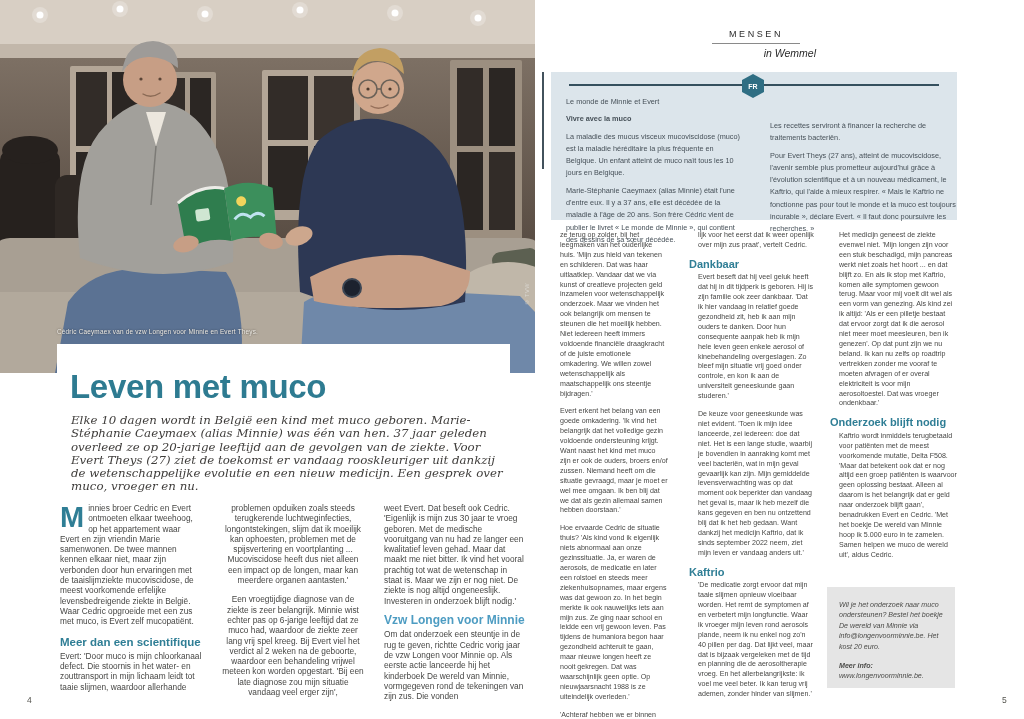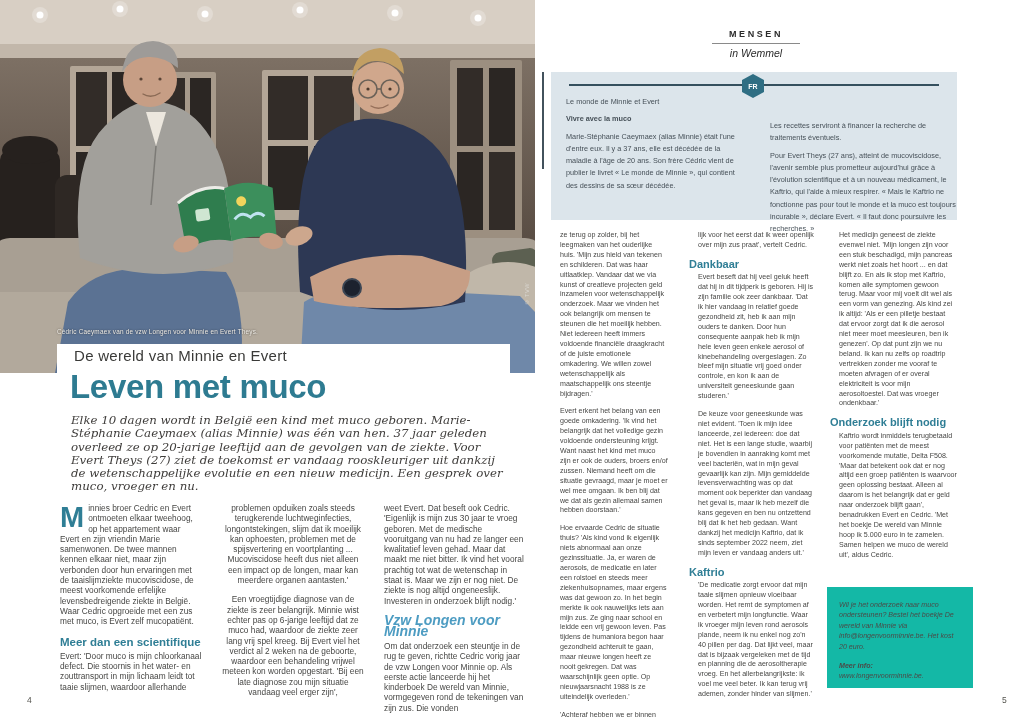--- a/index.html
+++ b/index.html
@@ -17,43 +17,43 @@
   .article-intro{position:absolute;left:71px;top:414px;width:441px;font-family:"DejaVu Serif",serif;font-style:italic;
                  font-size:11.8px;line-height:13.3px;color:#3e3c3a;}
   
   .colL{position:absolute;top:503px;width:142px;font-size:8.3px;line-height:10.3px;color:#474745;}
   .colL p{margin:0 0 9px 0;}
   .colR{position:absolute;top:231px;width:123px;font-size:7.1px;line-height:9.9px;color:#474745;}
   .colR p{margin:0 0 8px 9px;}
   .dropcap{float:left;font-size:29px;line-height:27px;font-weight:bold;color:#2f7e95;padding:1px 4px 0 0;}
   .h-teal{font-size:11.5px;line-height:12.3px;font-weight:bold;color:#2f7e95;margin:9px 0 3px 0;}
   .h-teal-sm{font-size:11px;line-height:11.5px;font-weight:bold;color:#2f7e95;margin:8px 0 3px 0;}
-  .h-blue-italic{font-size:14px;line-height:11.5px;font-weight:bold;font-style:italic;color:#4d9cc2;margin:9px 0 3px 0;}
+  .h-blue-italic{font-size:12px;line-height:11.5px;font-weight:bold;color:#4d9cc2;margin:9px 0 3px 0;}
   
   .section-header{position:absolute;left:696px;top:29px;width:120px;text-align:center;}
-  .section-label{font-size:9px;font-weight:bold;letter-spacing:2.6px;color:#2b2b2b;}
+  .section-label{font-size:9px;font-weight:normal;letter-spacing:2.6px;color:#2b2b2b;}
   .section-rule{width:88px;height:1px;background:#8a8a8a;margin:4px auto 3px auto;}
-  .section-location{font-size:10.5px;font-style:italic;color:#2b2b2b;}
+  .section-location{font-size:10.5px;font-style:italic;color:#2b2b2b;text-align:right;}
   .gutter-line{position:absolute;left:542px;top:72px;width:2px;height:97px;background:#42525c;}
   
   .fr-box{position:absolute;left:551px;top:72px;width:406px;height:148px;background:#dce5eb;}
   .fr-rule{position:absolute;left:18px;right:18px;top:12px;height:1.5px;background:#35505e;}
   .fr-badge{position:absolute;left:191px;top:2px;width:22px;height:24px;background:#2f6e83;color:#fff;
             font-size:7px;font-weight:bold;display:flex;align-items:center;justify-content:center;
             clip-path:polygon(50% 0,100% 25%,100% 75%,50% 100%,0 75%,0 25%);}
   .fr-cols{position:absolute;left:15px;top:24px;display:flex;gap:24px;}
   .fr-col{font-size:7.3px;line-height:12.3px;color:#465058;}
   .fr-col-left{width:180px;}
   .fr-col-right{width:188px;margin-top:24px;}
   .fr-col p{margin:0 0 5px 0;}
   .fr-title1{margin:0;}
   .fr-title2{margin:0 0 5px 0;font-weight:bold;}
   
   .byline{position:absolute;left:831px;top:553px;font-size:7.4px;color:#55554f;margin-top:44px;}
-  .info-box{position:absolute;left:827px;top:587px;width:146px;height:101px;background:#14b8a6;box-sizing:border-box;
+  .info-box{position:absolute;left:827px;top:587px;width:128px;height:101px;background:#e5e5e5;box-sizing:border-box;
             padding:13px 12px;font-style:italic;font-size:7.1px;line-height:10.4px;color:#4b4b48;}
   .info-box p{margin:0;}
   .info-more{margin-top:9px !important;font-weight:bold;}
   .page-num{position:absolute;font-size:8.5px;color:#55554f;}
   #pn4{left:27px;top:695px;}
   #pn5{left:1002px;top:695px;}
 </style>
 </head>
 <body>
 
@@ -155,21 +155,20 @@
         <rect x="196" y="205" width="14" height="12" fill="#cfe6d2" rx="2"></rect>
       </g>
       <ellipse cx="186" cy="244" rx="13" ry="8" fill="#c79e85" transform="rotate(-15 186 244)"></ellipse>
       <ellipse cx="271" cy="241" rx="12" ry="8" fill="#c79e85" transform="rotate(12 271 241)"></ellipse>
     </svg>
   </div>
   <div class="photo-caption">Cédric Caeymaex van de vzw Longen voor Minnie en Evert Theys.</div>
   <div class="photo-credit">© TVW</div>
   <div class="white-notch"></div>
 
-  <div class="kicker">De wereld van Minnie en Evert</div>
   <div class="article-title">Leven met muco</div>
   <div class="article-intro">Elke 10 dagen wordt in België een kind met muco geboren. Marie-Stéphanie Caeymaex (alias Minnie) was één van hen. 37 jaar geleden overleed ze op 20-jarige leeftijd aan de gevolgen van de ziekte. Voor Evert Theys (27) ziet de toekomst er vandaag rooskleuriger uit dankzij de wetenschappelijke evolutie en een nieuw medicijn. Een gesprek over muco, vroeger en nu.</div>
 
   <div class="colL" style="left:60px;">
     <p><span class="dropcap">M</span><span>innies broer Cedric en Evert ontmoeten elkaar tweehoog, op het appartement waar Evert en zijn vriendin Marie samenwonen. De twee mannen kennen elkaar niet, maar zijn verbonden door hun ervaringen met de taaislijmziekte mucoviscidose, de meest voorkomende erfelijke levensbedreigende ziekte in België. Waar Cedric opgroeide met een zus met muco, is Evert zelf mucopatiënt.</span></p>
     <div class="h-teal">Meer dan een scientifique</div>
     <p>Evert: 'Door muco is mijn chloorkanaal defect. Die stoornis in het water- en zouttransport in mijn lichaam leidt tot taaie slijmen, waardoor allerhande</p>
   </div>
   <div class="colL" style="left:222px;text-align:center;">
     <p>problemen opduiken zoals steeds terugkerende luchtweginfecties, longontstekingen, slijm dat ik moeilijk kan ophoesten, problemen met de spijsvertering en voortplanting ... Mucoviscidose heeft dus niet alleen een impact op de longen, maar kan meerdere organen aantasten.'</p>
@@ -191,24 +190,25 @@
 
   <div class="gutter-line"></div>
 
   <div class="fr-box">
     <div class="fr-rule"></div>
     <div class="fr-badge">FR</div>
     <div class="fr-cols">
       <div class="fr-col fr-col-left">
         <p class="fr-title1">Le monde de Minnie et Evert</p>
         <p class="fr-title2">Vivre avec la muco</p>
+        <p>La maladie des mucus visceux mucoviscidose (muco) est la maladie héréditaire la plus fréquente en Belgique. Un enfant atteint de muco naît tous les 10 jours en Belgique.</p>
         <p>Marie-Stéphanie Caeymaex (alias Minnie) était l'une d'entre eux. Il y a 37 ans, elle est décédée de la maladie à l'âge de 20 ans. Son frère Cédric vient de publier le livret « Le monde de Minnie », qui contient des dessins de sa sœur décédée.</p>
       </div>
       <div class="fr-col fr-col-right">
-        <p>Les recettes serviront à financer la recherche de traitements éventuels.</p>
+        <p>Les recettes serviront à financer la recherche de traitements bacteriën.</p>
         <p>Pour Evert Theys (27 ans), atteint de mucoviscidose, l'avenir semble plus prometteur aujourd'hui grâce à l'évolution scientifique et à un nouveau médicament, le Kaftrio, qui l'aide à mieux respirer. « Mais le Kaftrio ne fonctionne pas pour tout le monde et la muco est toujours incurable », déclare Evert. « Il faut donc poursuivre les recherches. »</p>
       </div>
     </div>
   </div>
 
   <div class="colR" style="left:551px;width:117px;">
     <p>ze terug op zolder, bij het leegmaken van het ouderlijke huis. 'Mijn zus hield van tekenen en schilderen. Dat was haar uitlaatklep. Vandaar dat we via kunst of creatieve projecten geld inzamelen voor wetenschappelijk onderzoek. Maar we vinden het ook belangrijk om mensen te steunen die het moeilijk hebben. Niet iedereen heeft immers voldoende financiële draagkracht of de juiste emotionele omkadering. We willen zowel wetenschappelijk als maatschappelijk ons steentje bijdragen.'</p>
     <p>Evert erkent het belang van een goede omkadering. 'Ik vind het belangrijk dat het volledige gezin voldoende ondersteuning krijgt. Want naast het kind met muco zijn er ook de ouders, broers en/of zussen. Niemand heeft om die situatie gevraagd, maar je moet er wel mee omgaan. Ik ben blij dat we dat als gezin allemaal samen hebben doorstaan.'</p>
     <p>Hoe ervaarde Cedric de situatie thuis? 'Als kind vond ik eigenlijk niets abnormaal aan onze gezinssituatie. Ja, er waren de aerosols, de medicatie en later een rolstoel en steeds meer ziekenhuisopnames, maar ergens was dat gewoon zo. In het begin merkte ik ook nauwelijks iets aan mijn zus. Ze ging naar school en leidde een vrij gewoon leven. Pas tijdens de humaniora begon haar gezondheid achteruit te gaan, maar nieuwe longen heeft ze nooit gekregen. Dat was waarschijnlijk geen optie. Op nieuwjaarsnacht 1988 is ze uiteindelijk overleden.'</p>
     <p>'Achteraf hebben we er binnen ons gezin niet veel meer over gepraat. Iedereen heeft dit verlies op zijn eigen manier verwerkt. Door het boekje is het eigen-</p>

